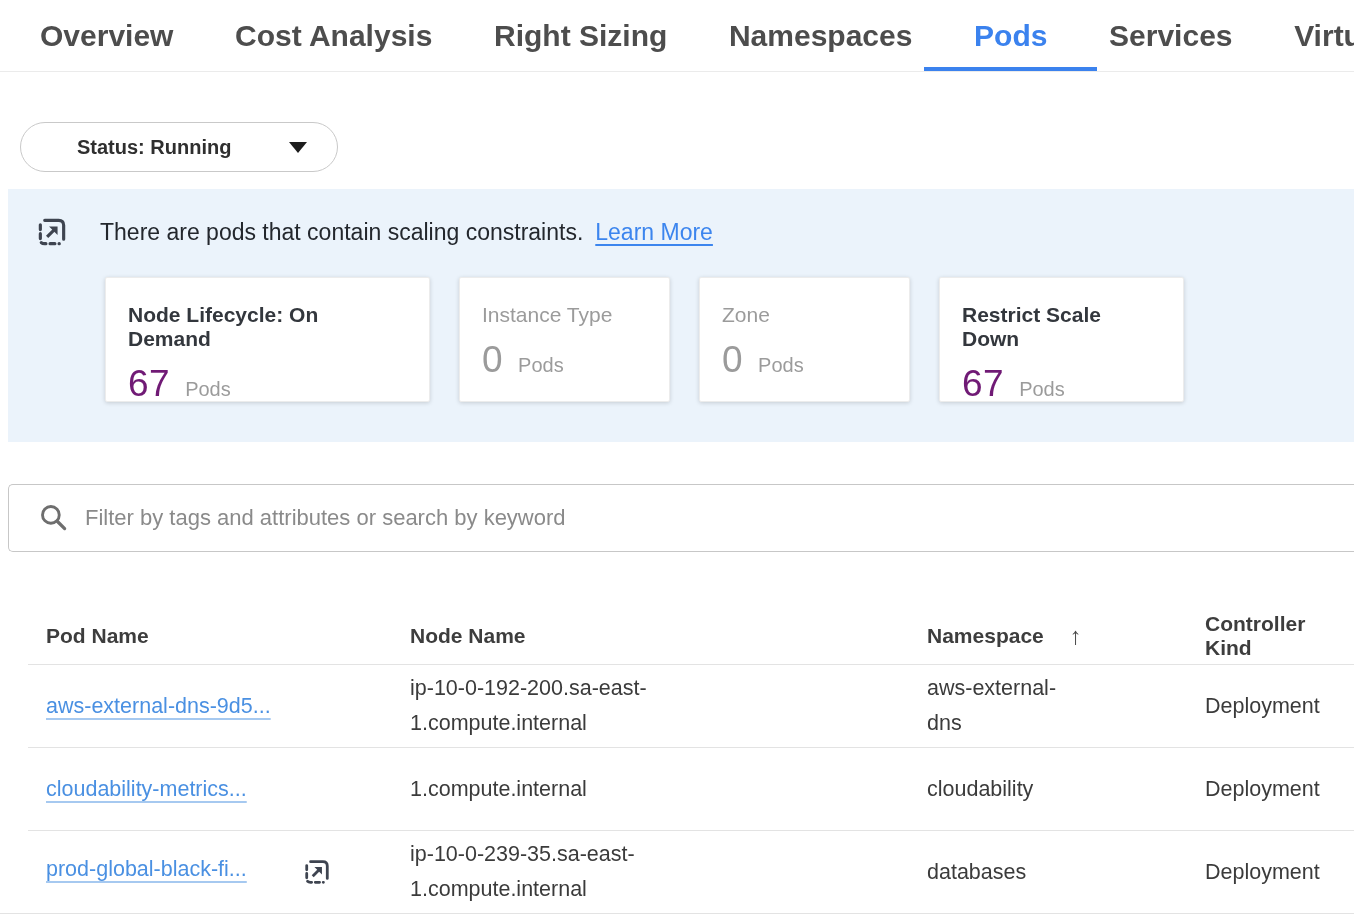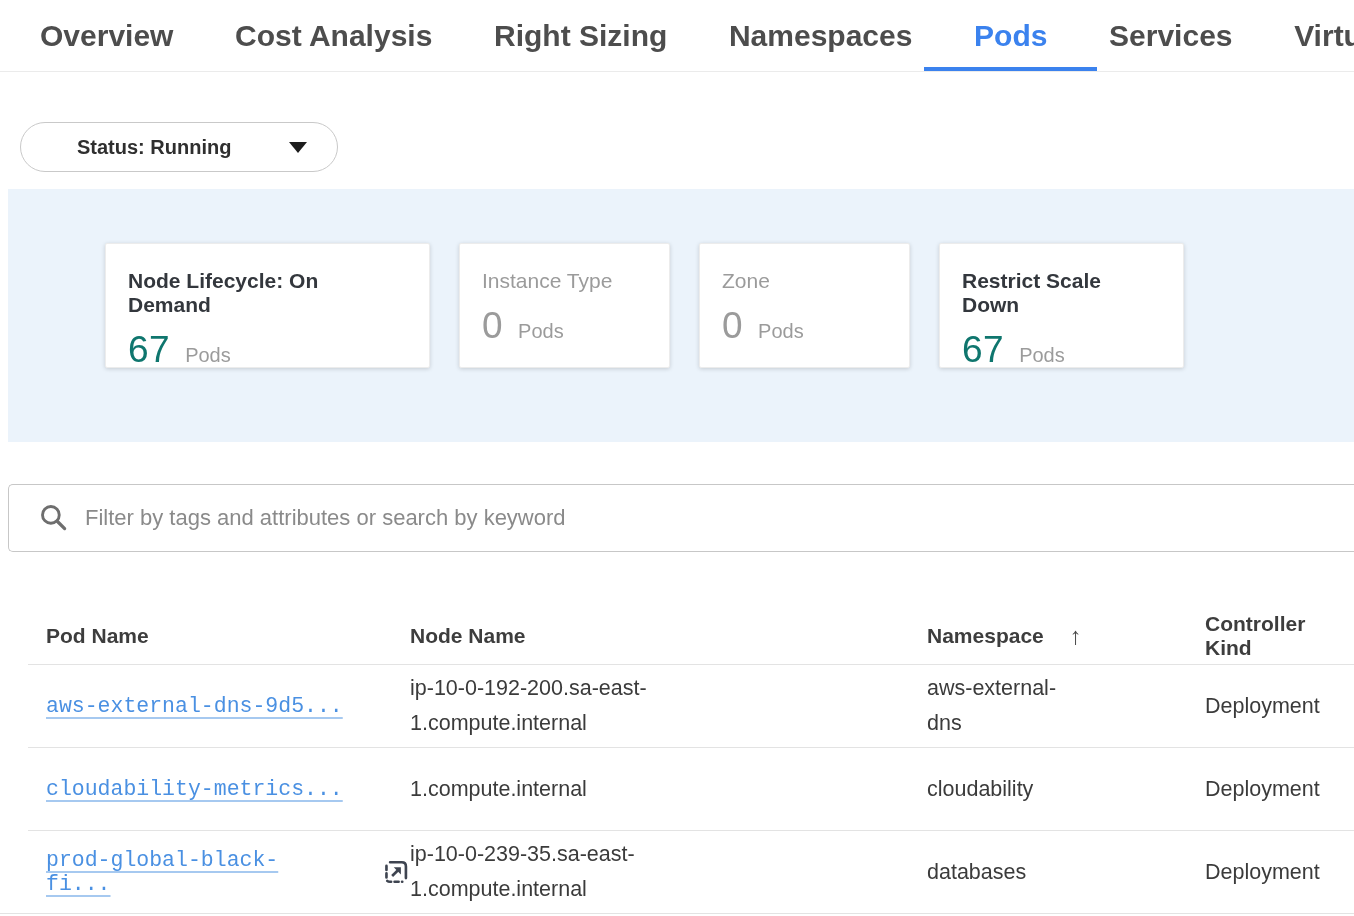--- a/index.html
+++ b/index.html
@@ -107,21 +107,21 @@
     padding: 25px 24px 0 22px;
     cursor: pointer;
   }
   .card.w1 { width: 325px; }
   .card.w2 { width: 211px; }
   .card.w3 { width: 211px; }
   .card.w4 { width: 245px; }
   .card-title { font-size: 21px; font-weight: 700; color: #33373d; }
   .card.disabled .card-title { color: #9b9b9b; font-weight: 400; }
   .card-valrow { display: flex; align-items: baseline; margin-top: 12px; }
-  .card-value { font-size: 37px; color: #0f766e; letter-spacing: 0.5px; }
+  .card-value { font-size: 37px; color: #701a75; letter-spacing: 0.5px; }
   .card.disabled .card-value { color: #9b9b9b; }
   .card-unit { font-size: 20px; color: #9b9b9b; margin-left: 15px; }
 
   
   .searchbox {
     display: flex;
     align-items: center;
     margin: 42px 0 0 8px;
     width: calc(100% - 8px);
     height: 68px;
@@ -163,21 +163,21 @@
   .sort-arrow { font-size: 24px; color: #4a4a4a; margin-left: 26px; font-weight: 400; }
   .tbody-row {
     border-top: 1px solid #e3e3e3;
     height: 83px;
     font-size: 21.5px;
     color: #3b3b3b;
   }
   .table-bottom { border-top: 1px solid #e3e3e3; height: 4px; }
   .cell-line { line-height: 35px; }
   .cell-line:empty { display: none; }
-  .pod-cell { display: flex; align-items: center; font-family: Liberation Mono, monospace; }
+  .pod-cell { display: flex; align-items: flex-start; }
   .pod-link {
     color: #4a90e2;
     text-decoration: underline;
     text-decoration-color: #a6c9f0;
     text-underline-offset: 5px;
     cursor: pointer;
   }
   .row-scale-icon { width: 30px; height: 30px; margin-left: 55px; cursor: pointer; }
 </style>
 </head>
@@ -197,20 +197,30 @@
 </div>
 
 
 <div class="status-pill">
   <span class="label">Status: Running</span>
   <span class="caret-down"></span>
 </div>
 
 
 <div class="banner">
+  <div class="banner-head">
+    <svg class="banner-icon" viewBox="0 0 28 28" fill="none">
+      <path d="M8 4.4 H19.5 Q23.6 4.4 23.6 8.5 V20" stroke="#3e4450" stroke-width="2.6" stroke-linecap="round"></path>
+      <path d="M4.4 8 V20.5 Q4.4 23.6 8 23.6 H20" stroke="#3e4450" stroke-width="2.6" stroke-dasharray="4 3.4" stroke-linecap="round"></path>
+      <polygon points="11.6,9.4 18.6,9.4 18.6,16.4" fill="#3e4450"></polygon>
+      <line x1="10" y1="18" x2="16" y2="12" stroke="#3e4450" stroke-width="2.6"></line>
+    </svg>
+    <span class="banner-text">There are pods that contain scaling constraints.</span>
+    <span class="banner-link">Learn More</span>
+  </div>
 
   <div class="cards">
     <div class="card w1">
       <div class="card-title">Node Lifecycle: On Demand</div>
       <div class="card-valrow">
         <span class="card-value">67</span>
         <span class="card-unit">Pods</span>
       </div>
     </div>
     <div class="card w2 disabled">

